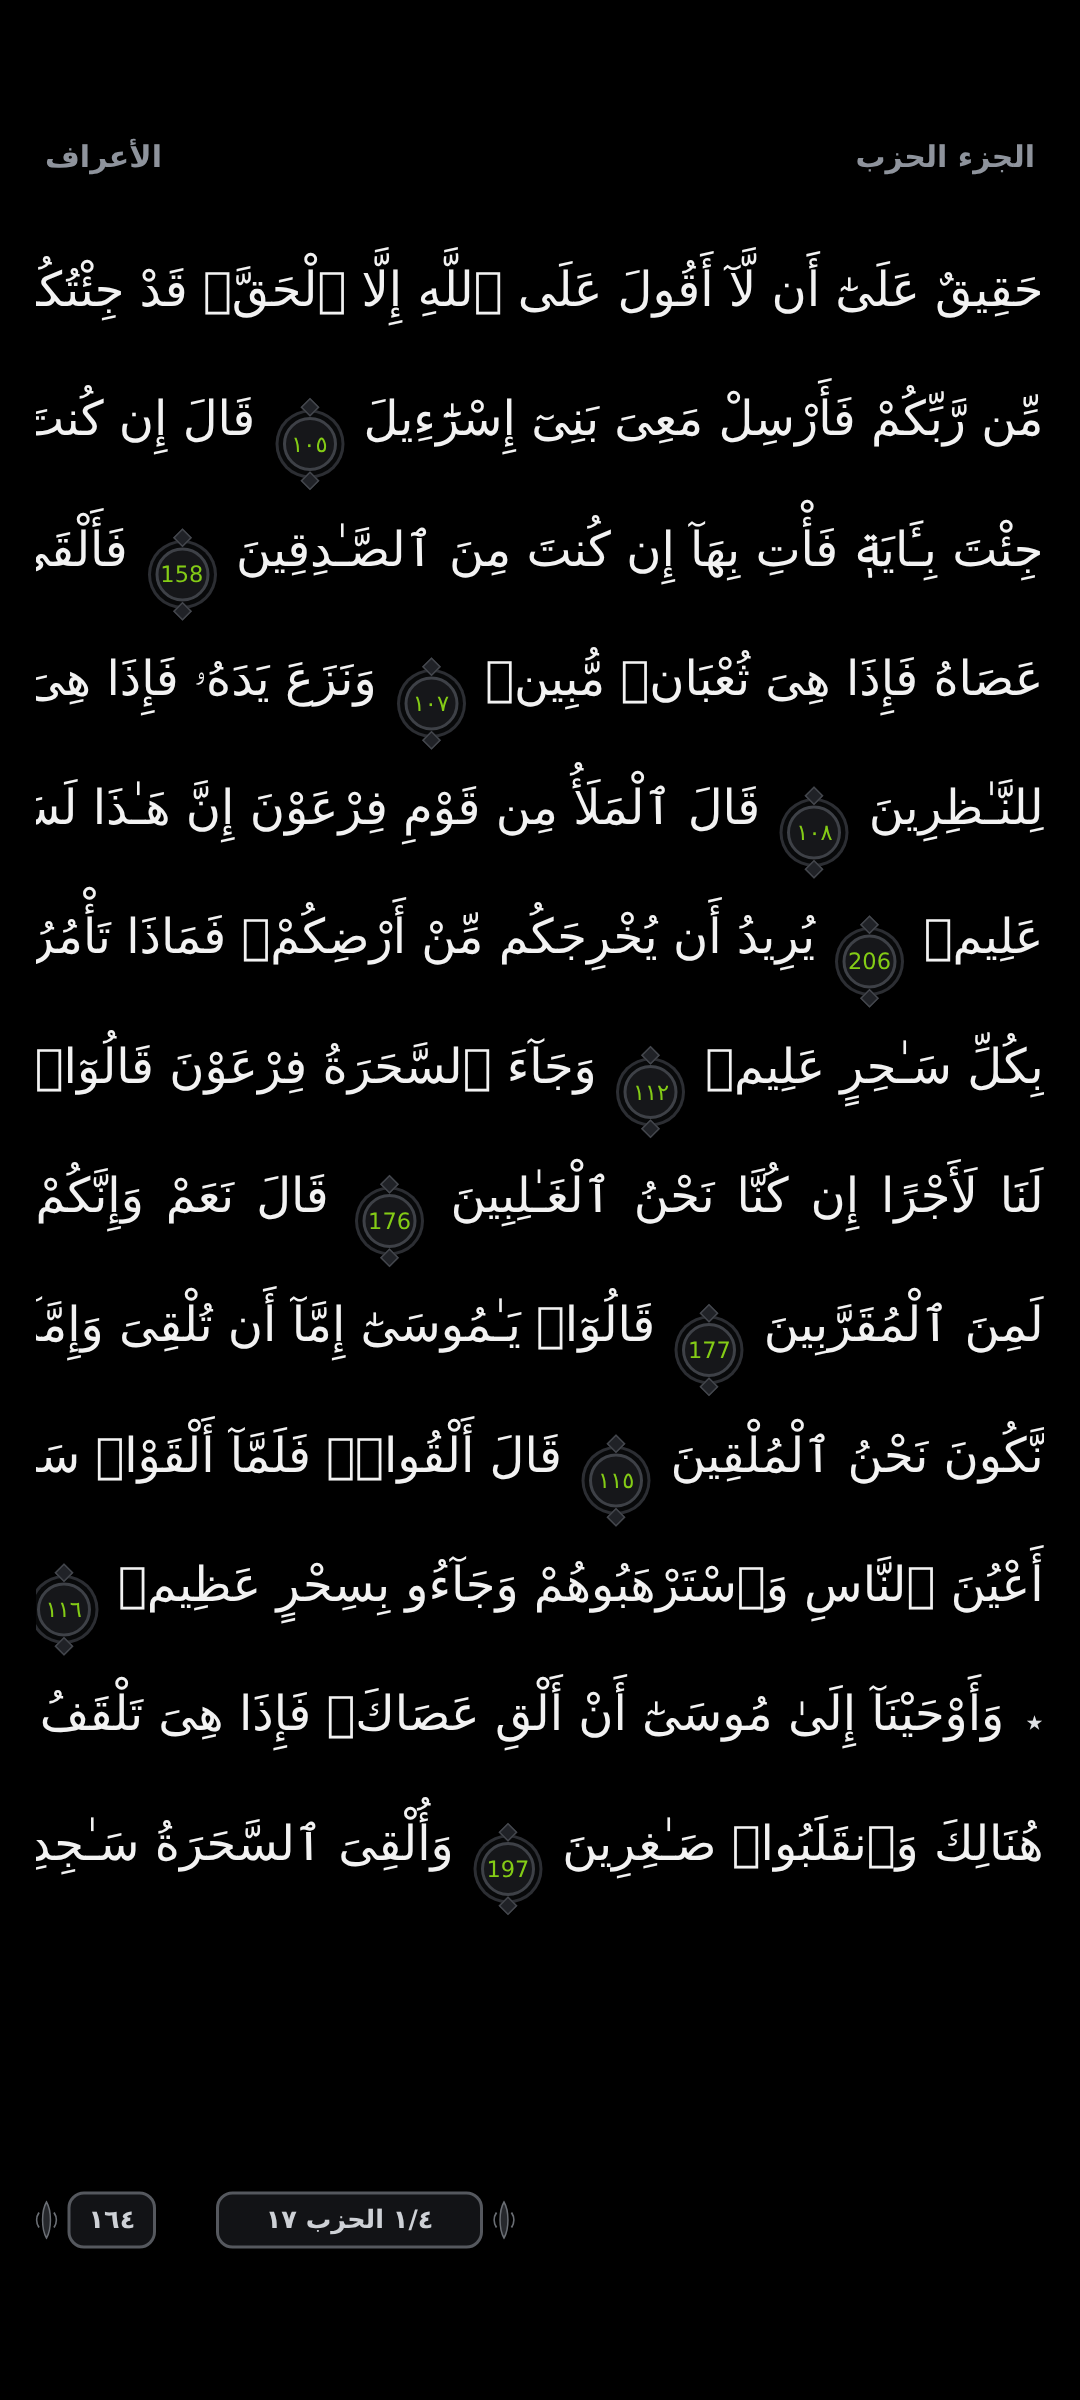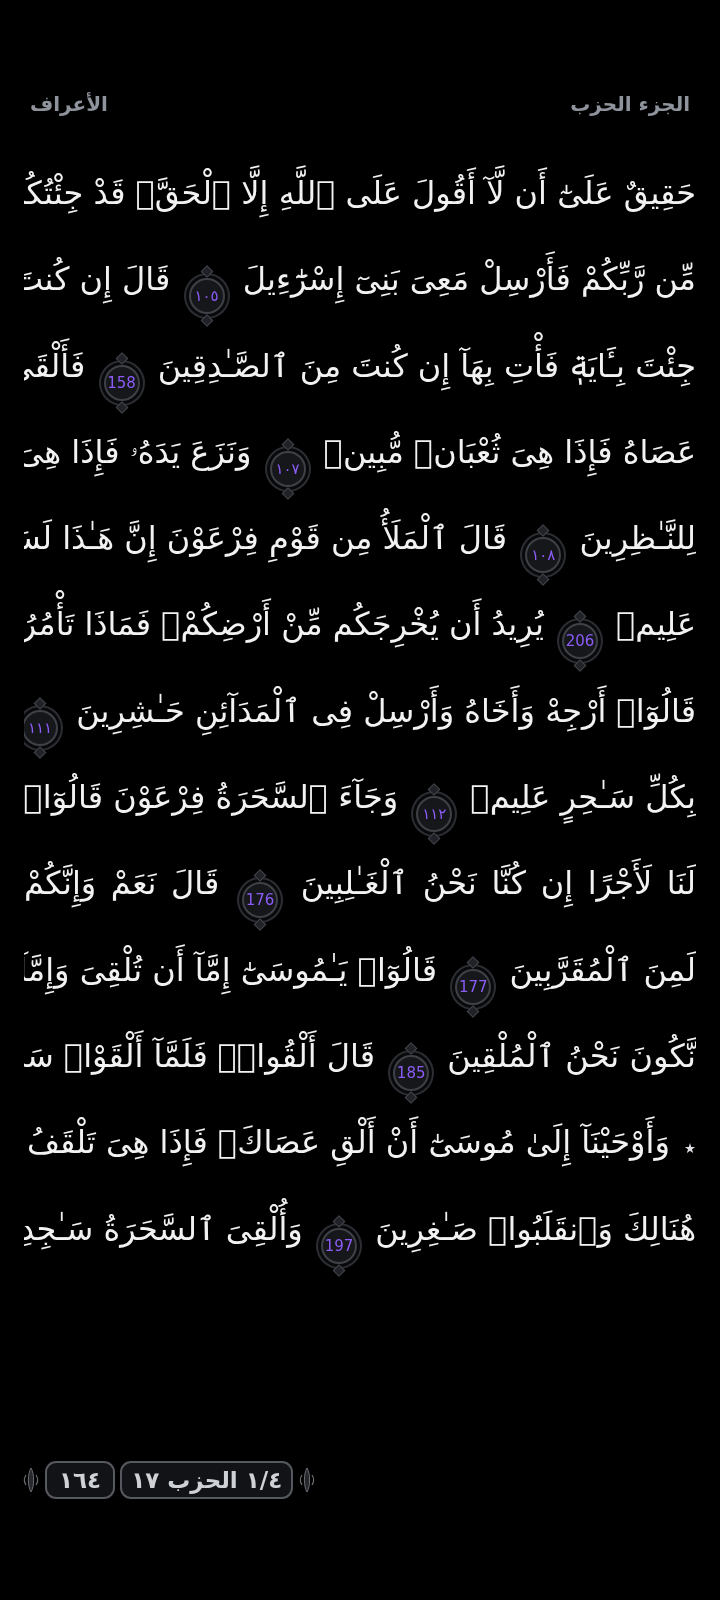--- a/index.html
+++ b/index.html
@@ -55,21 +55,21 @@
   .ayah-marker{
     display:inline-flex;
     align-items:center;
     justify-content:center;
     position:relative;
     width:36px;height:36px;
     border-radius:50%;
     background:var(--medallion-bg);
     border:2px solid var(--medallion-ring);
     box-shadow:0 0 0 3px #08090a, 0 0 0 5px #2c2e33;
-    color:#8b5cf6;
+    color:#84cc16;
     font-size:15px;
     line-height:36px;
     vertical-align:-11px;
     margin:0 8px;
   }
   .ayah-marker::before,
   .ayah-marker::after{
     content:"";
     position:absolute;
     left:50%;
@@ -94,30 +94,30 @@
     flex-direction:row;
     align-items:center;
     gap:5px;
     direction:ltr;
   }
   .pill{
     border:2px solid var(--pill-border);
     background:var(--pill-bg);
     border-radius:11px;
     color:var(--pill-text);
-    font-size:23px;
+    font-size:17px;
     font-weight:bold;
     height:38px;
     display:flex;
     align-items:center;
     justify-content:center;
     direction:rtl;
   }
   .pill.page-num{min-width:52px;padding:0 12px;}
-  .pill.hizb{min-width:112px;padding:0 9px;}
+  .pill.hizb{min-width:112px;padding:0 31px;margin-left:35px;}
   .end-ornament{
     display:flex;
     align-items:center;
     justify-content:center;
     width:18px;height:30px;
     flex:0 0 auto;
   }
 </style>
 </head>
 <body>
@@ -127,25 +127,25 @@
   <span>الأعراف</span>
 </div>
 
 <div class="mushaf-page">
     <div class="qline"><span class="qtext">حَقِيقٌ عَلَىٰٓ أَن لَّآ أَقُولَ عَلَى ٱللَّهِ إِلَّا ٱلْحَقَّۚ قَدْ جِئْتُكُم بِبَيِّنَةٖ</span></div>
     <div class="qline"><span class="qtext">مِّن رَّبِّكُمْ فَأَرْسِلْ مَعِىَ بَنِىٓ إِسْرَٰٓءِيلَ</span> <span class="ayah-marker">١٠٥</span> <span class="qtext">قَالَ إِن كُنتَ</span></div>
     <div class="qline"><span class="qtext">جِئْتَ بِـَٔايَةٖ فَأْتِ بِهَآ إِن كُنتَ مِنَ ٱلصَّـٰدِقِينَ</span> <span class="ayah-marker">158</span> <span class="qtext">فَأَلْقَىٰ</span></div>
     <div class="qline"><span class="qtext">عَصَاهُ فَإِذَا هِىَ ثُعْبَانٞ مُّبِينٞ</span> <span class="ayah-marker">١٠٧</span> <span class="qtext">وَنَزَعَ يَدَهُۥ فَإِذَا هِىَ بَيْضَآءُ</span></div>
     <div class="qline"><span class="qtext">لِلنَّـٰظِرِينَ</span> <span class="ayah-marker">١٠٨</span> <span class="qtext">قَالَ ٱلْمَلَأُ مِن قَوْمِ فِرْعَوْنَ إِنَّ هَـٰذَا لَسَـٰحِرٌ</span></div>
     <div class="qline"><span class="qtext">عَلِيمٞ</span> <span class="ayah-marker">206</span> <span class="qtext">يُرِيدُ أَن يُخْرِجَكُم مِّنْ أَرْضِكُمْۖ فَمَاذَا تَأْمُرُونَ</span> </div>
-    <div class="qline"><span class="qtext">قَالُوٓا۟ أَرْجِهْ وَأَخَاهُ وَأَرْسِلْ فِى ٱلْمَدَآئِنِ حَـٰشِرِينَ</span> <span class="ayah-marker">١١١</span> </div>
     <div class="qline"><span class="qtext">بِكُلِّ سَـٰحِرٍ عَلِيمٖ</span> <span class="ayah-marker">١١٢</span> <span class="qtext">وَجَآءَ ٱلسَّحَرَةُ فِرْعَوْنَ قَالُوٓا۟ إِنَّ</span></div>
     <div class="qline"><span class="qtext">لَنَا لَأَجْرًا إِن كُنَّا نَحْنُ ٱلْغَـٰلِبِينَ</span> <span class="ayah-marker">176</span> <span class="qtext">قَالَ نَعَمْ وَإِنَّكُمْ</span></div>
     <div class="qline"><span class="qtext">لَمِنَ ٱلْمُقَرَّبِينَ</span> <span class="ayah-marker">177</span> <span class="qtext">قَالُوٓا۟ يَـٰمُوسَىٰٓ إِمَّآ أَن تُلْقِىَ وَإِمَّآ أَن</span></div>
-    <div class="qline"><span class="qtext">نَّكُونَ نَحْنُ ٱلْمُلْقِينَ</span> <span class="ayah-marker">185</span> <span class="qtext">قَالَ أَلْقُوا۟ۖ فَلَمَّآ أَلْقَوْا۟ سَحَرُوٓا۟</span></div>
+    <div class="qline"><span class="qtext">نَّكُونَ نَحْنُ ٱلْمُلْقِينَ</span> <span class="ayah-marker">١١٥</span> <span class="qtext">قَالَ أَلْقُوا۟ۖ فَلَمَّآ أَلْقَوْا۟ سَحَرُوٓا۟</span></div>
+    <div class="qline"><span class="qtext">أَعْيُنَ ٱلنَّاسِ وَٱسْتَرْهَبُوهُمْ وَجَآءُو بِسِحْرٍ عَظِيمٖ</span> <span class="ayah-marker">١١٦</span></div>
     <div class="qline"><span class="rub-marker">٭</span> <span class="qtext">وَأَوْحَيْنَآ إِلَىٰ مُوسَىٰٓ أَنْ أَلْقِ عَصَاكَۖ فَإِذَا هِىَ تَلْقَفُ مَا يَأْفِكُونَ</span> </div>
     <div class="qline"><span class="qtext">هُنَالِكَ وَٱنقَلَبُوا۟ صَـٰغِرِينَ</span> <span class="ayah-marker">197</span> <span class="qtext">وَأُلْقِىَ ٱلسَّحَرَةُ سَـٰجِدِينَ</span> </div>
   </div>
 
 <div class="footer-bar">
   <span class="end-ornament">
     <svg width="16" height="28" viewBox="0 0 16 28">
       <path d="M8 2 C11.5 8 11.5 20 8 26 C4.5 20 4.5 8 8 2 Z" fill="#26282c" stroke="#6a6e74" stroke-width="1"></path>
       <path d="M3 9 C1 12 1 16 3 19" fill="none" stroke="#6a6e74" stroke-width="1.2"></path>
       <path d="M13 9 C15 12 15 16 13 19" fill="none" stroke="#6a6e74" stroke-width="1.2"></path>

